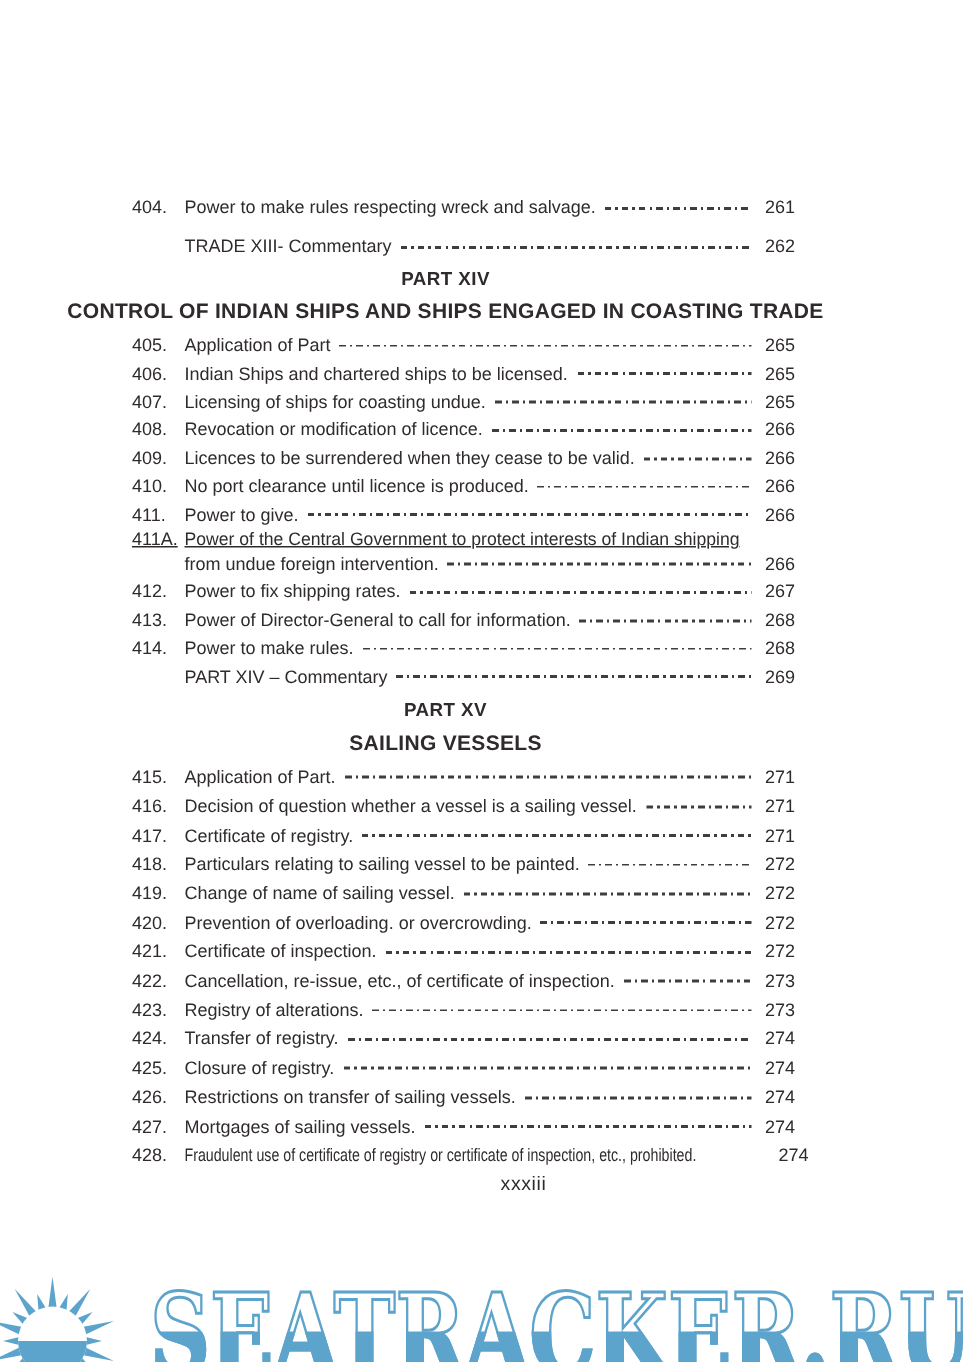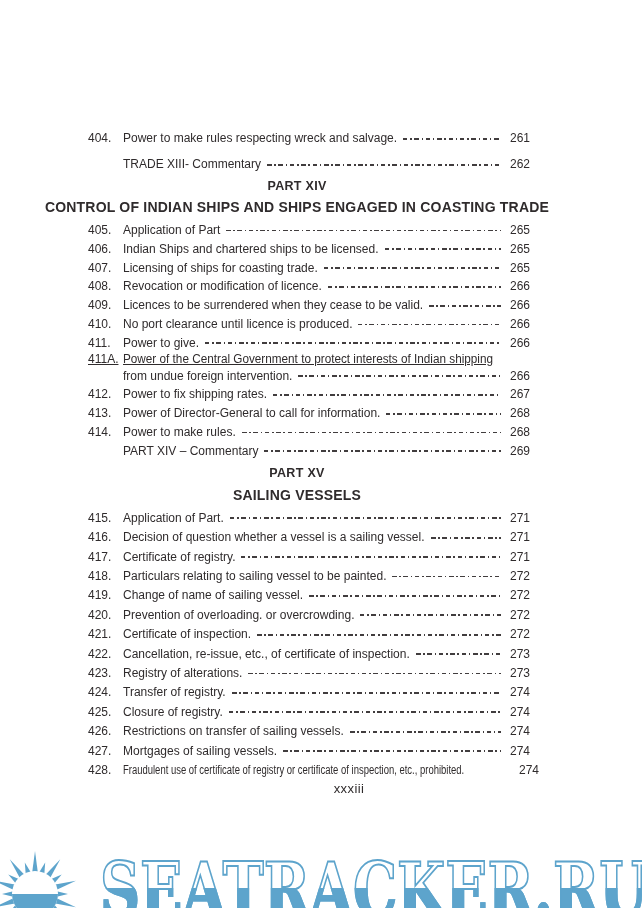--- a/index.html
+++ b/index.html
@@ -89,21 +89,21 @@
     <span class="pg">265</span>
   </div>
         <div class="row">
     <span class="num">406.</span>
     <span class="title">Indian Ships and chartered ships to be licensed.</span>
     <span class="leader"></span>
     <span class="pg">265</span>
   </div>
         <div class="row">
     <span class="num">407.</span>
-    <span class="title">Licensing of ships for coasting trade.</span>
+    <span class="title">Licensing of ships for coasting undue.</span>
     <span class="leader"></span>
     <span class="pg">265</span>
   </div>
         <div class="row">
     <span class="num">408.</span>
     <span class="title">Revocation or modification of licence.</span>
     <span class="leader"></span>
     <span class="pg">266</span>
   </div>
         <div class="row">

